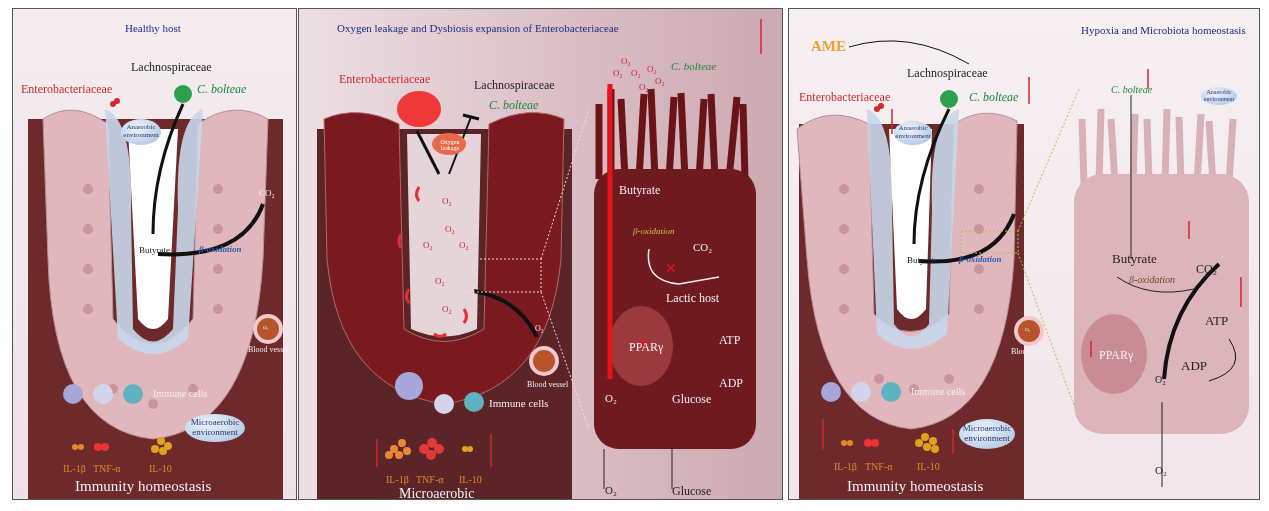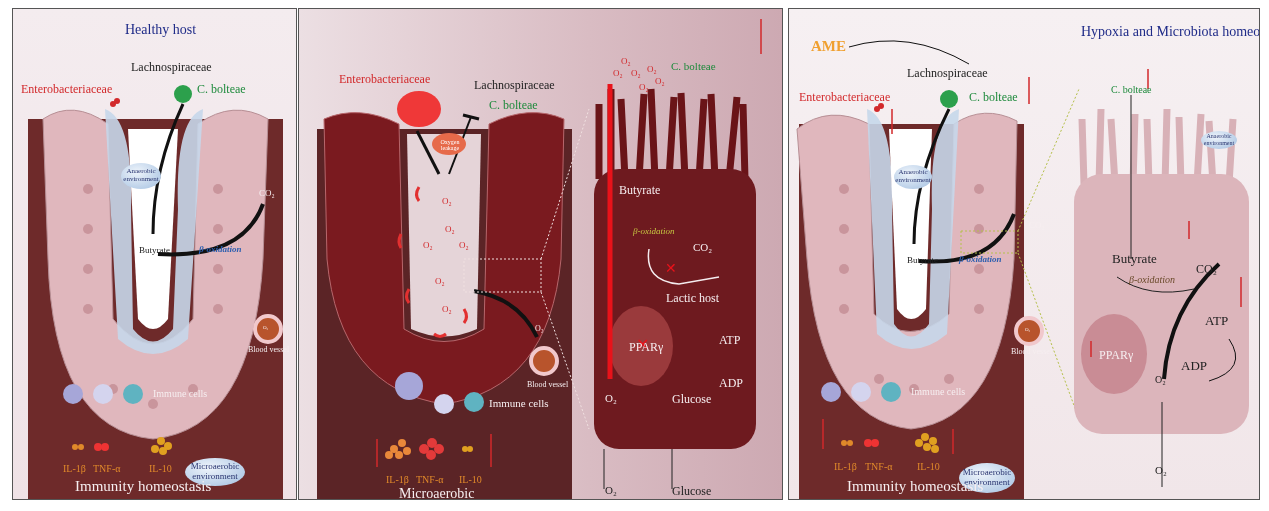--- a/index.html
+++ b/index.html
@@ -3,28 +3,28 @@
 <meta charset="utf-8">
 <style>
   html,body{margin:0;padding:0;background:#ffffff;}
   body{width:1269px;height:511px;position:relative;overflow:hidden;font-family:"Liberation Serif","DejaVu Serif",serif;}
   .panel{position:absolute;top:8px;height:492px;border:1px solid #555;box-sizing:border-box;overflow:hidden;}
   #p1{left:12px;width:285px;background:linear-gradient(180deg,#f4ecef 0%,#efe2e6 100%);}
   #p2{left:298px;width:485px;background:linear-gradient(90deg,#ecdfe3 0%,#d9bcc3 60%,#cda9b2 100%);}
   #p3{left:788px;width:472px;background:linear-gradient(180deg,#f6f0f2 0%,#f1e6e9 100%);}
   svg{position:absolute;left:0;top:0;}
   .t{position:absolute;white-space:nowrap;line-height:1;}
-  .title{font-size:14px;color:#1f2b88;}
+  .title{font-size:11px;color:#1f2b88;}
   .lbl{font-size:12px;color:#222;}
   .red{color:#d2292b;}
-  .green{color:#1e8a3c;}
+  .green{color:#1e8a3c;font-style:italic;}
   .white{color:#f6eef0;}
   .orange{color:#e0892a;}
   .tiny{font-size:8px;}
-  .bubble{position:absolute;border-radius:50%;background:radial-gradient(ellipse at 40% 35%,#eef4fb 0%,#b9cfe8 70%,#9db9da 100%);font-size:7px;color:#2a3570;text-align:center;line-height:1.1;display:flex;align-items:center;justify-content:center;margin-top:44px;}
+  .bubble{position:absolute;border-radius:50%;background:radial-gradient(ellipse at 40% 35%,#eef4fb 0%,#b9cfe8 70%,#9db9da 100%);font-size:7px;color:#2a3570;text-align:center;line-height:1.1;display:flex;align-items:center;justify-content:center;}
   .bubble.big{font-size:9px;}
 </style>
 </head>
 <body>
 
 <div class="panel" id="p1">
   <svg width="285" height="492">
 
     <rect x="15" y="110" width="255" height="382" fill="#6e2a2a"></rect>
 
@@ -153,20 +153,21 @@
       <ellipse cx="342" cy="337" rx="32" ry="40" fill="#9a3a3c"></ellipse>
       <line x1="311" y1="370" x2="311" y2="75" stroke="#e8121a" stroke-width="5"></line>
       <path d="M350,240 Q345,272 380,275 L420,268" stroke="#f4ecef" stroke-width="1.5" fill="none"></path>
       <text x="366" y="264" fill="#e8121a" font-size="14">✕</text>
       <text x="337" y="341" fill="#e8121a" font-size="16">✕</text>
     </g>
     <line x1="305" y1="480" x2="305" y2="440" stroke="#222"></line>
     <line x1="373" y1="480" x2="373" y2="440" stroke="#222"></line>
     <line x1="462" y1="10" x2="462" y2="45" stroke="#d2292b" stroke-width="1.5"></line>
   </svg>
+  <div class="t title" style="left:38px;top:14px;">Oxygen leakage and Dysbiosis expansion of Enterobacteriaceae</div>
   <div class="t lbl red" style="left:40px;top:64px;">Enterobacteriaceae</div>
   <div class="t lbl" style="left:175px;top:70px;">Lachnospiraceae</div>
   <div class="t lbl green" style="left:190px;top:90px;">C. bolteae</div>
   <div class="t tiny" style="left:136px;top:130px;font-size:6px;color:#fff;text-align:center;white-space:normal;width:30px;">Oxygen leakage</div>
   <div class="t red" style="left:143px;top:188px;font-size:9px;">O₂</div>
   <div class="t red" style="left:146px;top:216px;font-size:9px;">O₂</div>
   <div class="t red" style="left:124px;top:232px;font-size:9px;">O₂</div>
   <div class="t red" style="left:160px;top:232px;font-size:9px;">O₂</div>
   <div class="t red" style="left:136px;top:268px;font-size:9px;">O₂</div>
   <div class="t red" style="left:143px;top:296px;font-size:9px;">O₂</div>

